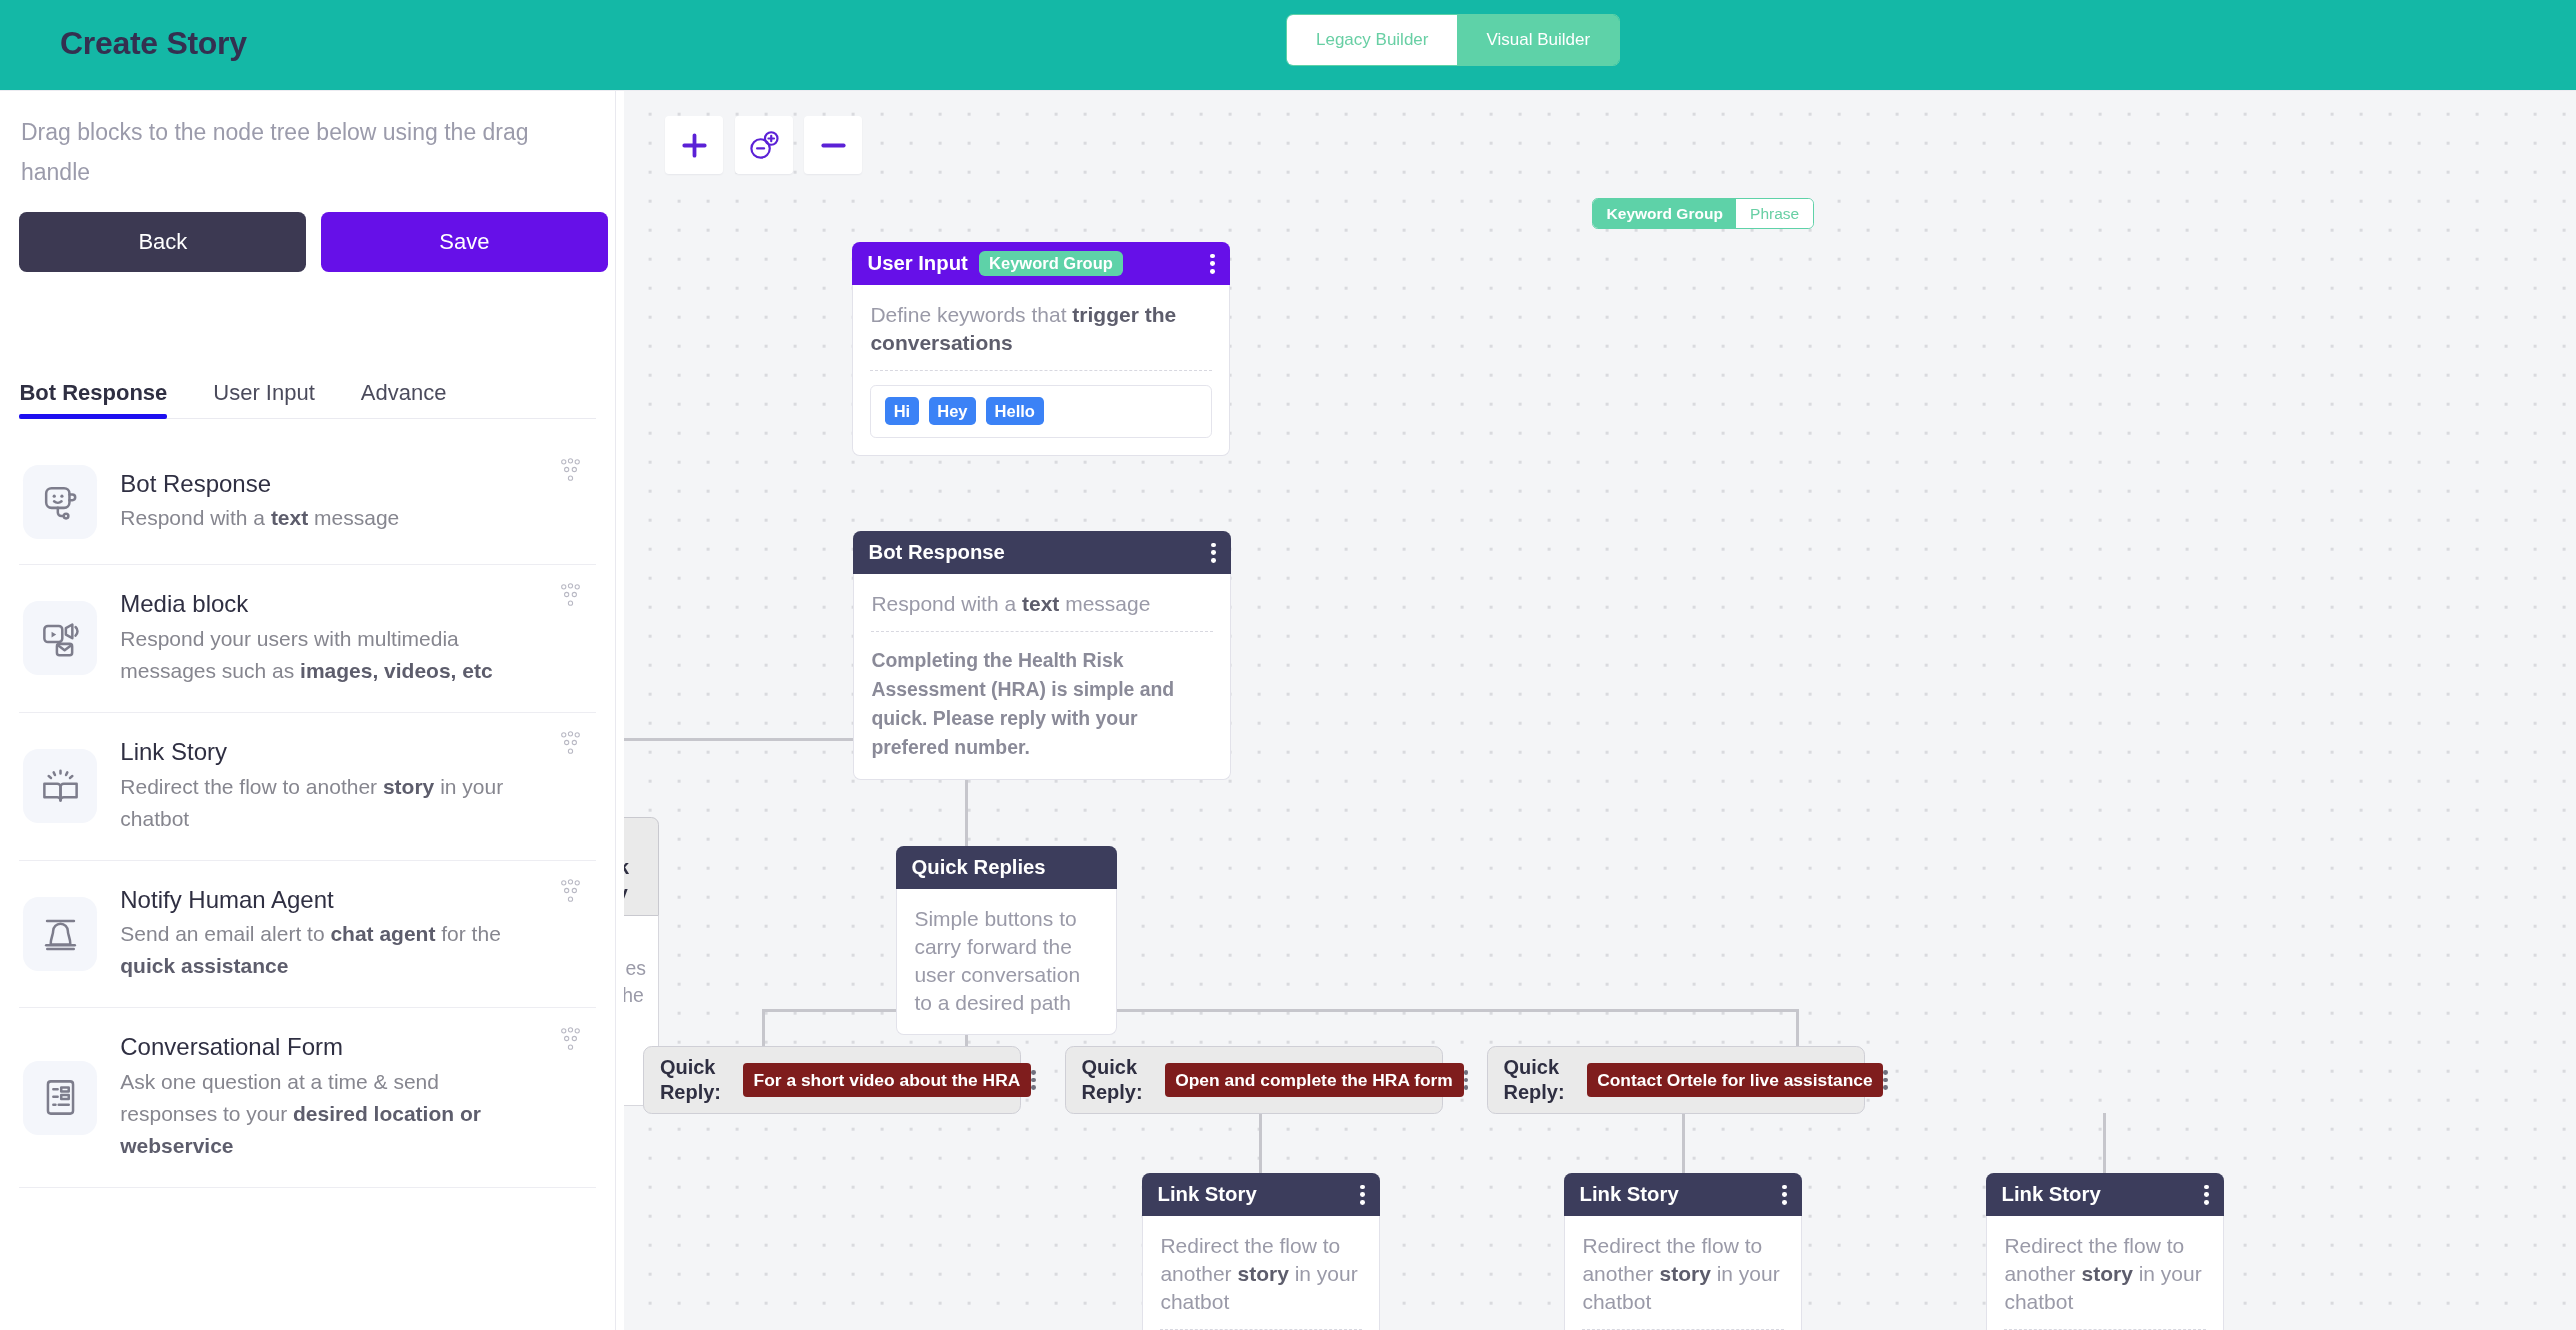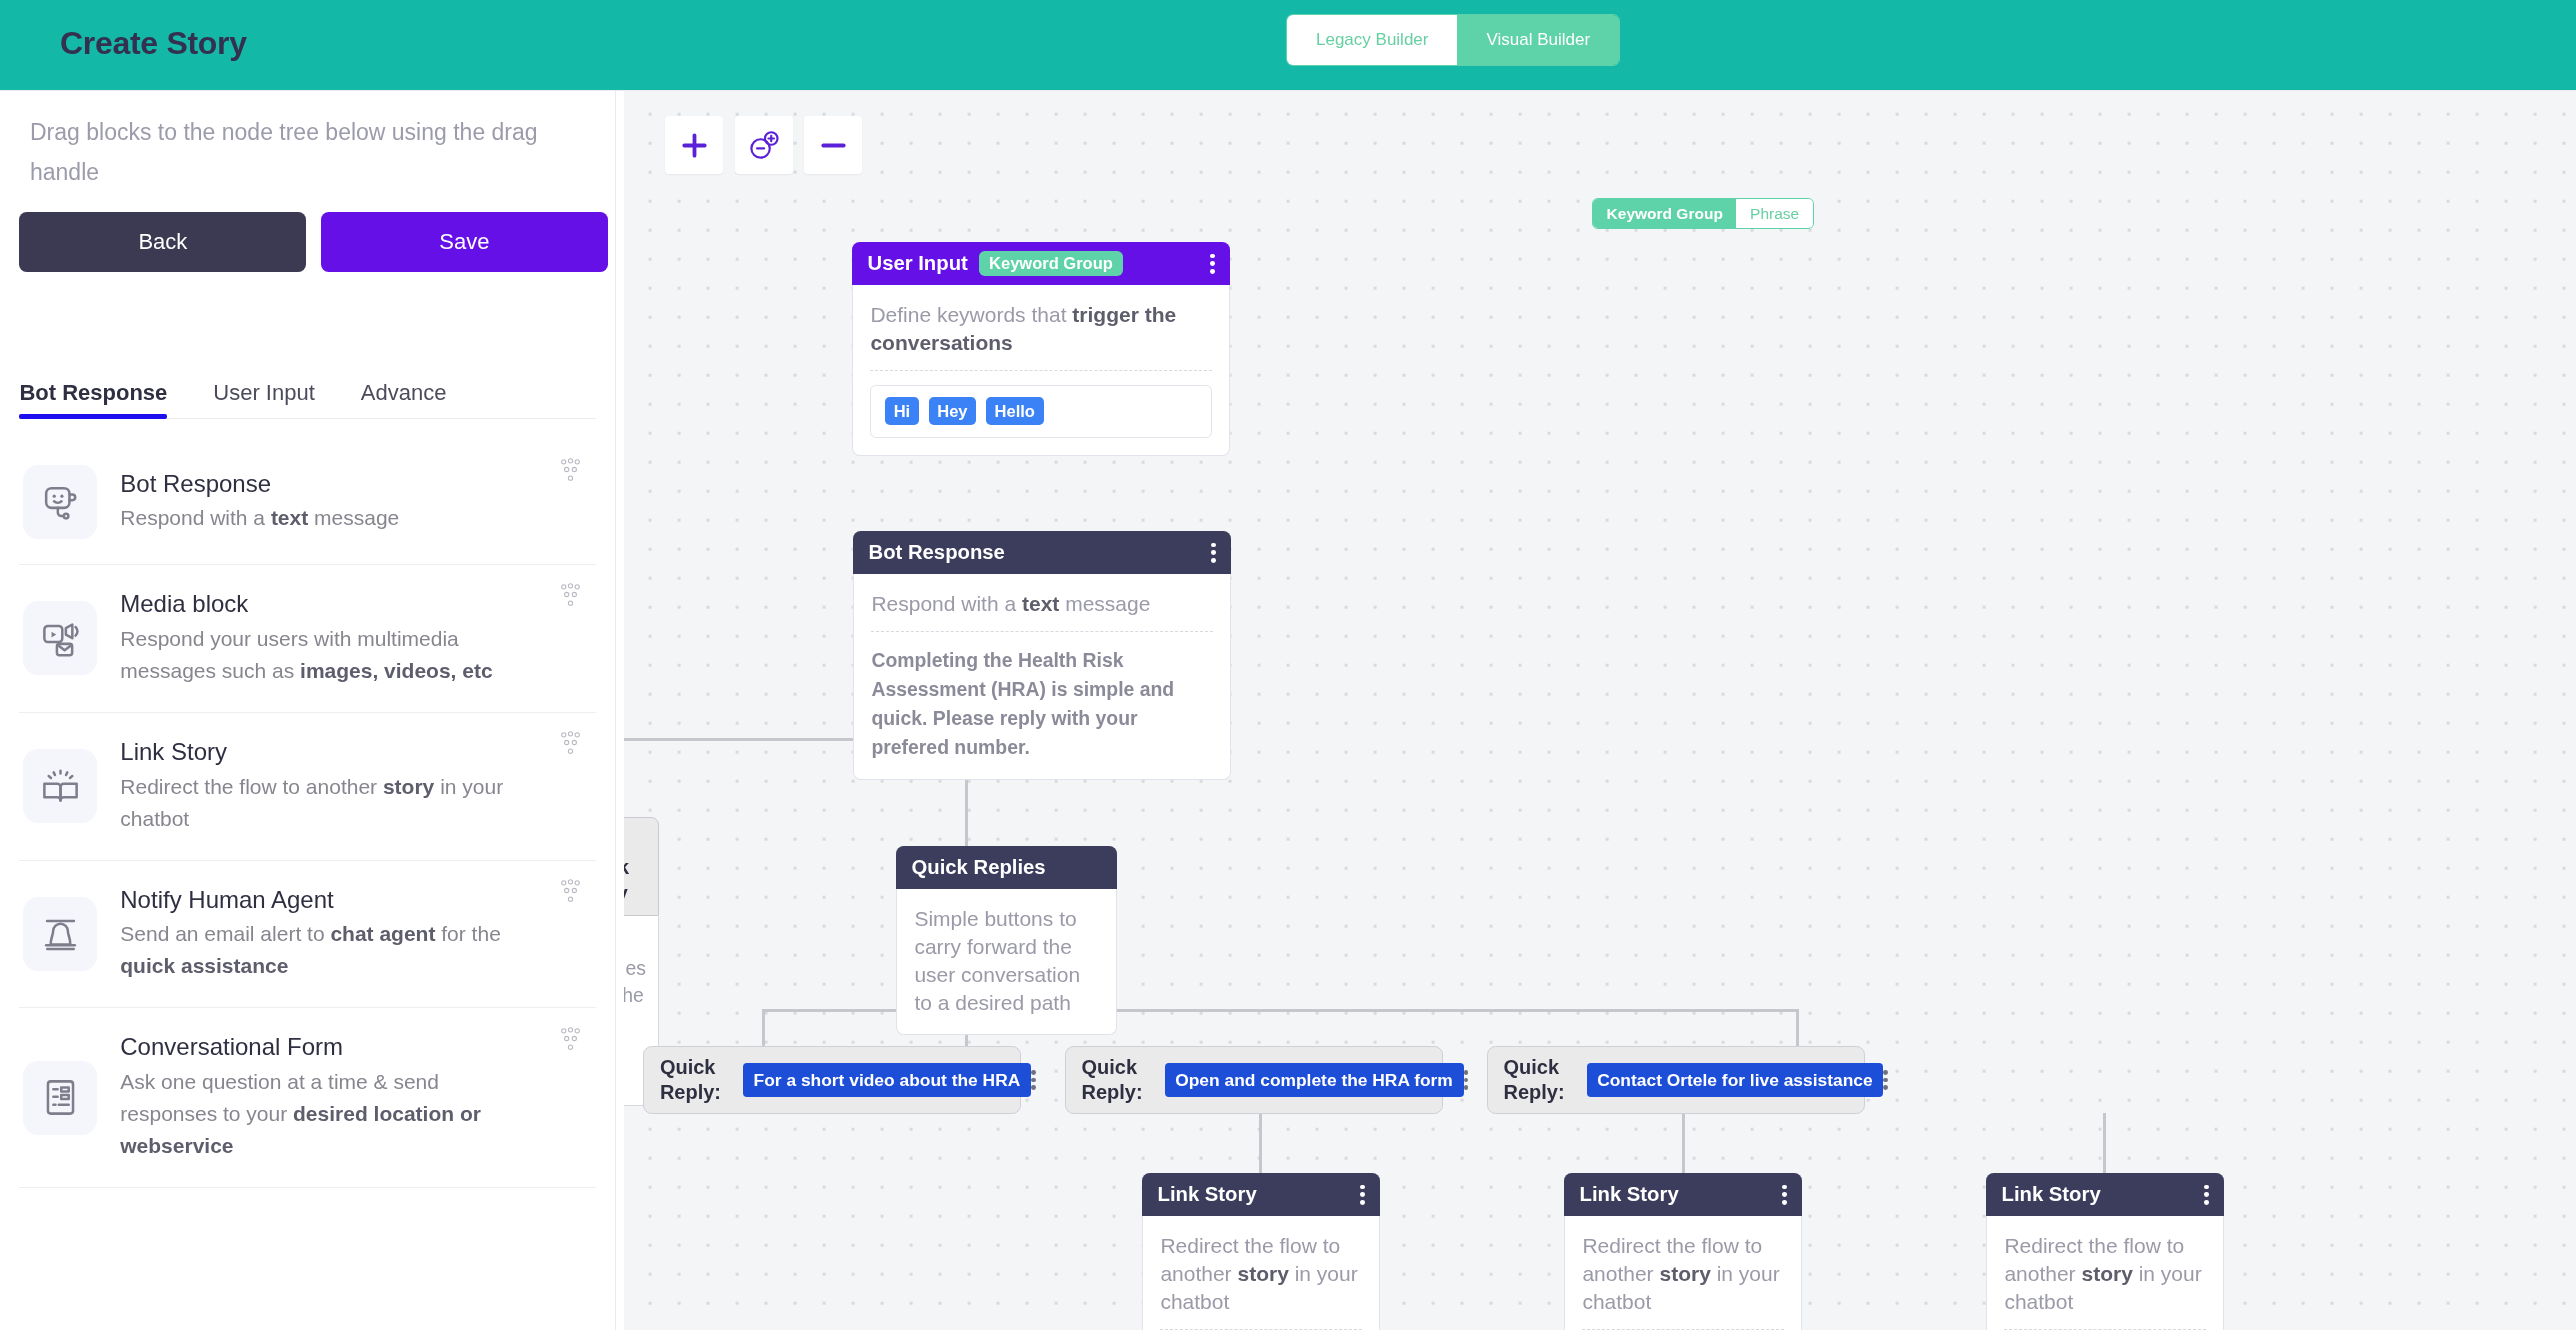--- a/index.html
+++ b/index.html
@@ -39,21 +39,21 @@
 
   
   .sidebar {
     position: absolute; left: 0; top: 91px;
     width: 616px; height: 1240px;
     background: #ffffff;
     border-right: 1px solid #e9e9ef;
   }
   .sidebar-hint {
     position: absolute; left: 21px; top: 21px; width: 577px;
-    font-size: 23px; line-height: 40px; color: #9b9bab; margin-left: 9px;
+    font-size: 23px; line-height: 40px; color: #9b9bab;
   }
   .btn-row { position: absolute; left: 19.4px; top: 121px; display: flex; gap: 14.5px; }
   .btn {
     width: 287px; height: 60px; border: none; border-radius: 7.7px;
     font-size: 22px; color: #fff; cursor: pointer;
     font-family: "Liberation Sans", sans-serif;
   }
   .btn-back { background: #3c3952; }
   .btn-save { background: #6610e8; }
 
@@ -178,21 +178,21 @@
   .qr-node {
     position: absolute; background: #eaeaea;
     border: 1px solid #cfcfd6; border-radius: 8.7px;
     display: flex; align-items: center; padding: 11.6px 15.5px;
   }
   .qr-label {
     font-size: 20px; font-weight: bold; color: #2f2f42;
     line-height: 25px; width: 83px; flex: 0 0 83px;
   }
   .qr-pill {
-    background: #1d4ed8; color: #ffffff; font-size: 17.4px; font-weight: bold;
+    background: #7f1d1d; color: #ffffff; font-size: 17.4px; font-weight: bold;
     border-radius: 4px; padding: 6.8px 10.7px; white-space: nowrap;
   }
   .kebab-dark { margin-left: auto; display: flex; flex-direction: column; gap: 2.9px; cursor: pointer; }
   .kebab-dark i { width: 4.8px; height: 4.8px; border-radius: 50%; background: #6f6f7d; display: block; }
 
   
   .conn { position: absolute; background: #c6c6cc; }
 </style>
 </head>
 <body>

